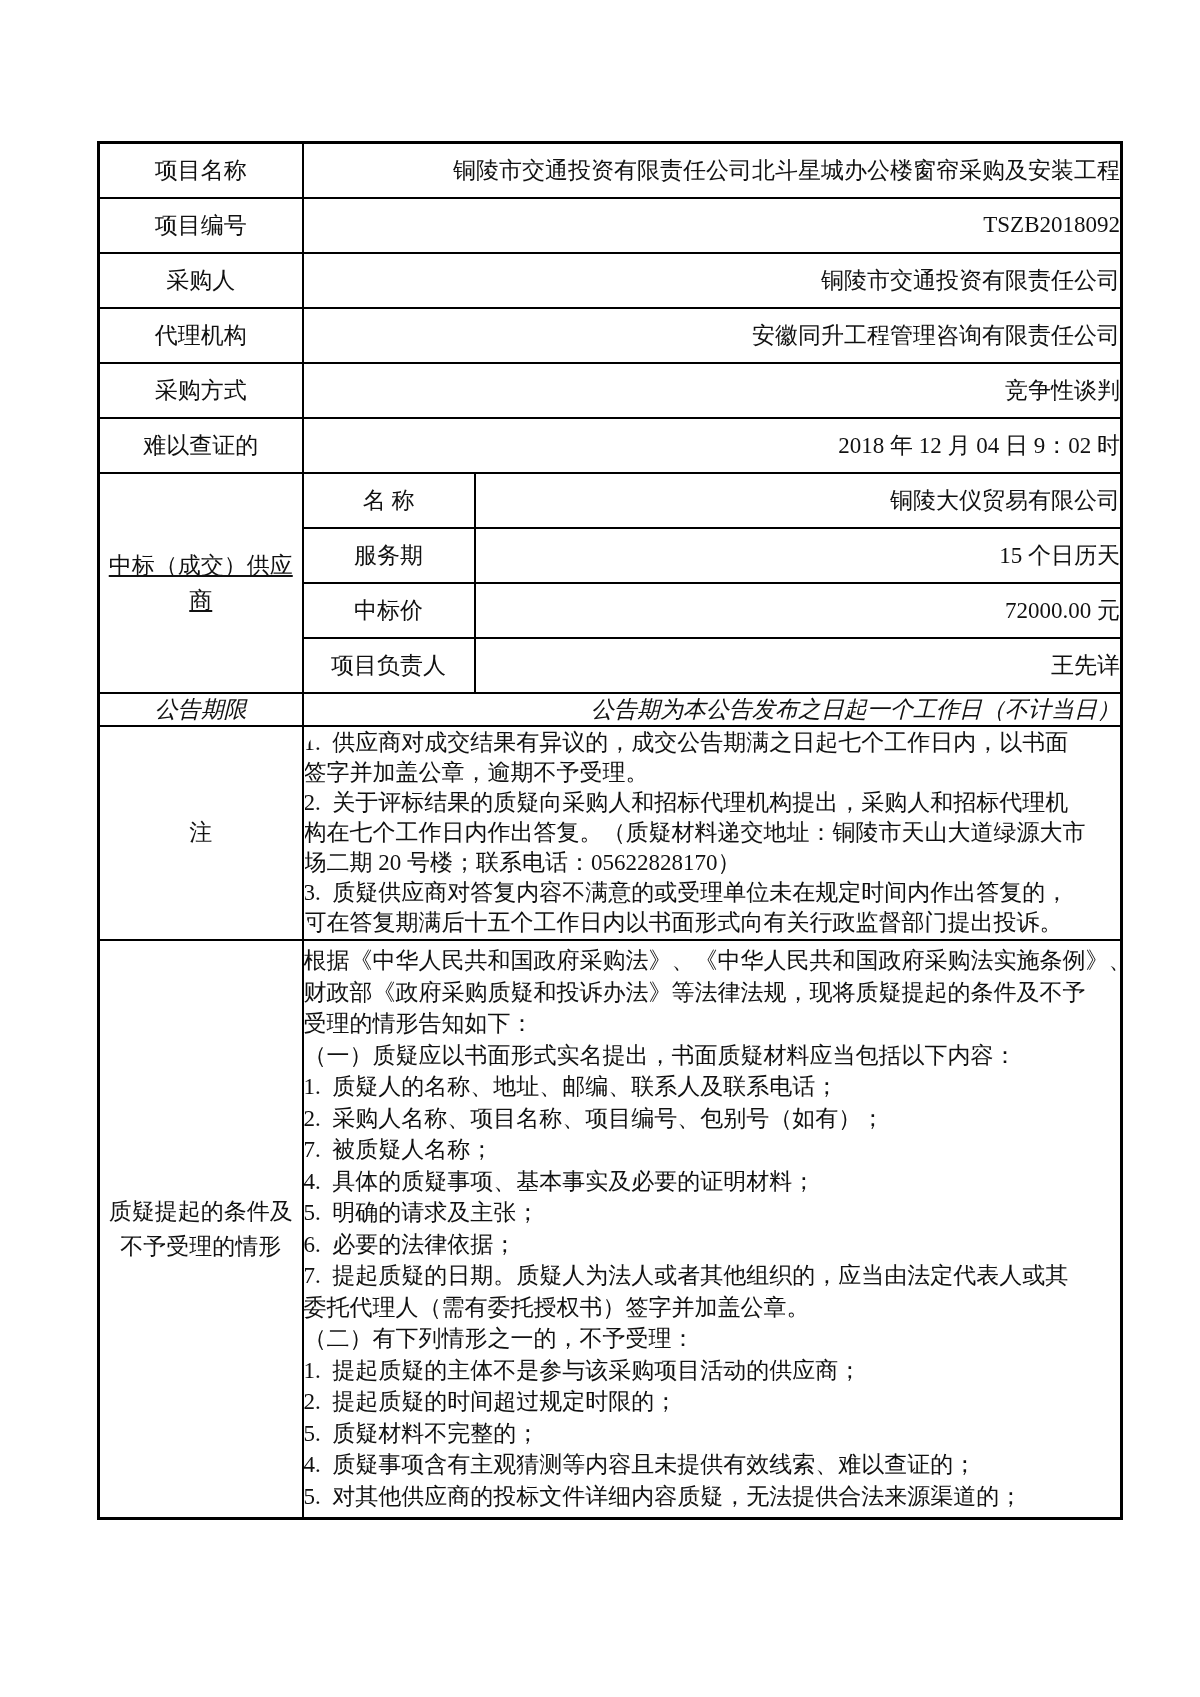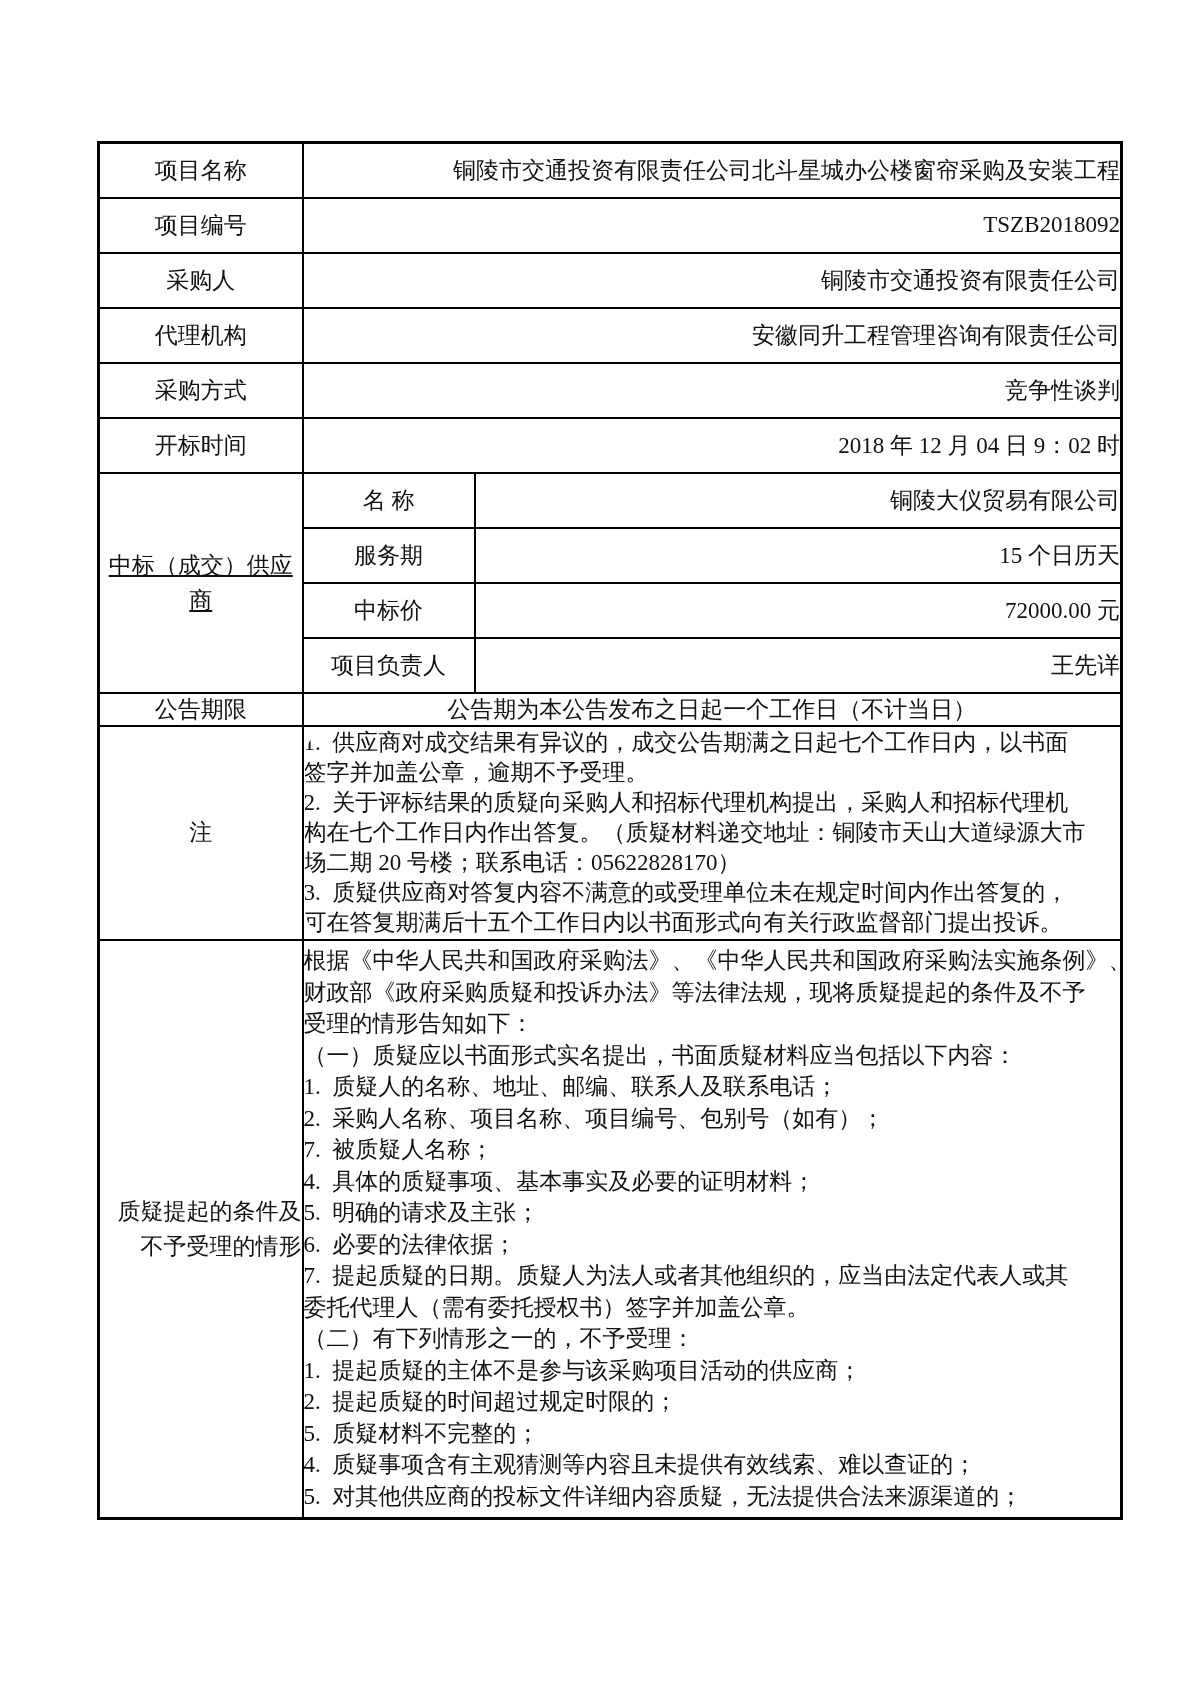--- a/index.html
+++ b/index.html
@@ -26,36 +26,36 @@
     font-weight: normal;
     font-size: 23px;
     padding: 0;
     vertical-align: middle;
     overflow: hidden;
   }
   .lbl  { text-align: center; }
   .val  { text-align: right; white-space: nowrap; }
   .info-row    { height: 55px; }
   .sub-row     { height: 55px; }
-  .ann-row     { height: 31px; }
+  .ann-row     { height: 31px; font-style: italic; }
   .supplier-lbl {
     text-align: center;
     padding: 0 6px;
     line-height: 35px;
     word-break: break-all;
     text-decoration: underline;
   }
   .cond-lbl {
-    text-align: right;
+    text-align: center;
     padding: 0 16px;
     line-height: 35px;
     word-break: break-all;
   }
   .val-left {
-    text-align: center;
+    text-align: right;
     padding-left: 17px;
     white-space: nowrap;
   }
   .text-block {
     vertical-align: top;
     padding: 8px 7px 6px 17px;
   }
   .note-block  { height: 212px; border-radius: 31px; }
   .cond-block  { height: 576px; padding-top: 12px; }
   .note-block .line { line-height: 30px;   white-space: pre; }
@@ -87,21 +87,21 @@
     </tr>
     <tr class="info-row">
       <td class="lbl">代理机构</td>
       <td class="val" colspan="2">安徽同升工程管理咨询有限责任公司</td>
     </tr>
     <tr class="info-row">
       <td class="lbl">采购方式</td>
       <td class="val" colspan="2">竞争性谈判</td>
     </tr>
     <tr class="info-row">
-      <td class="lbl">开标时间</td>
+      <td class="lbl">难以查证的</td>
       <td class="val" colspan="2">2018 年 12 月 04 日 9：02 时</td>
     </tr>
 
     <tr class="sub-row">
       <td class="supplier-lbl" rowspan="4">中标（成交）供应商</td>
       <td class="lbl">名 称</td>
       <td class="val">铜陵大仪贸易有限公司</td>
     </tr>
     <tr class="sub-row">
       <td class="lbl">服务期</td>

